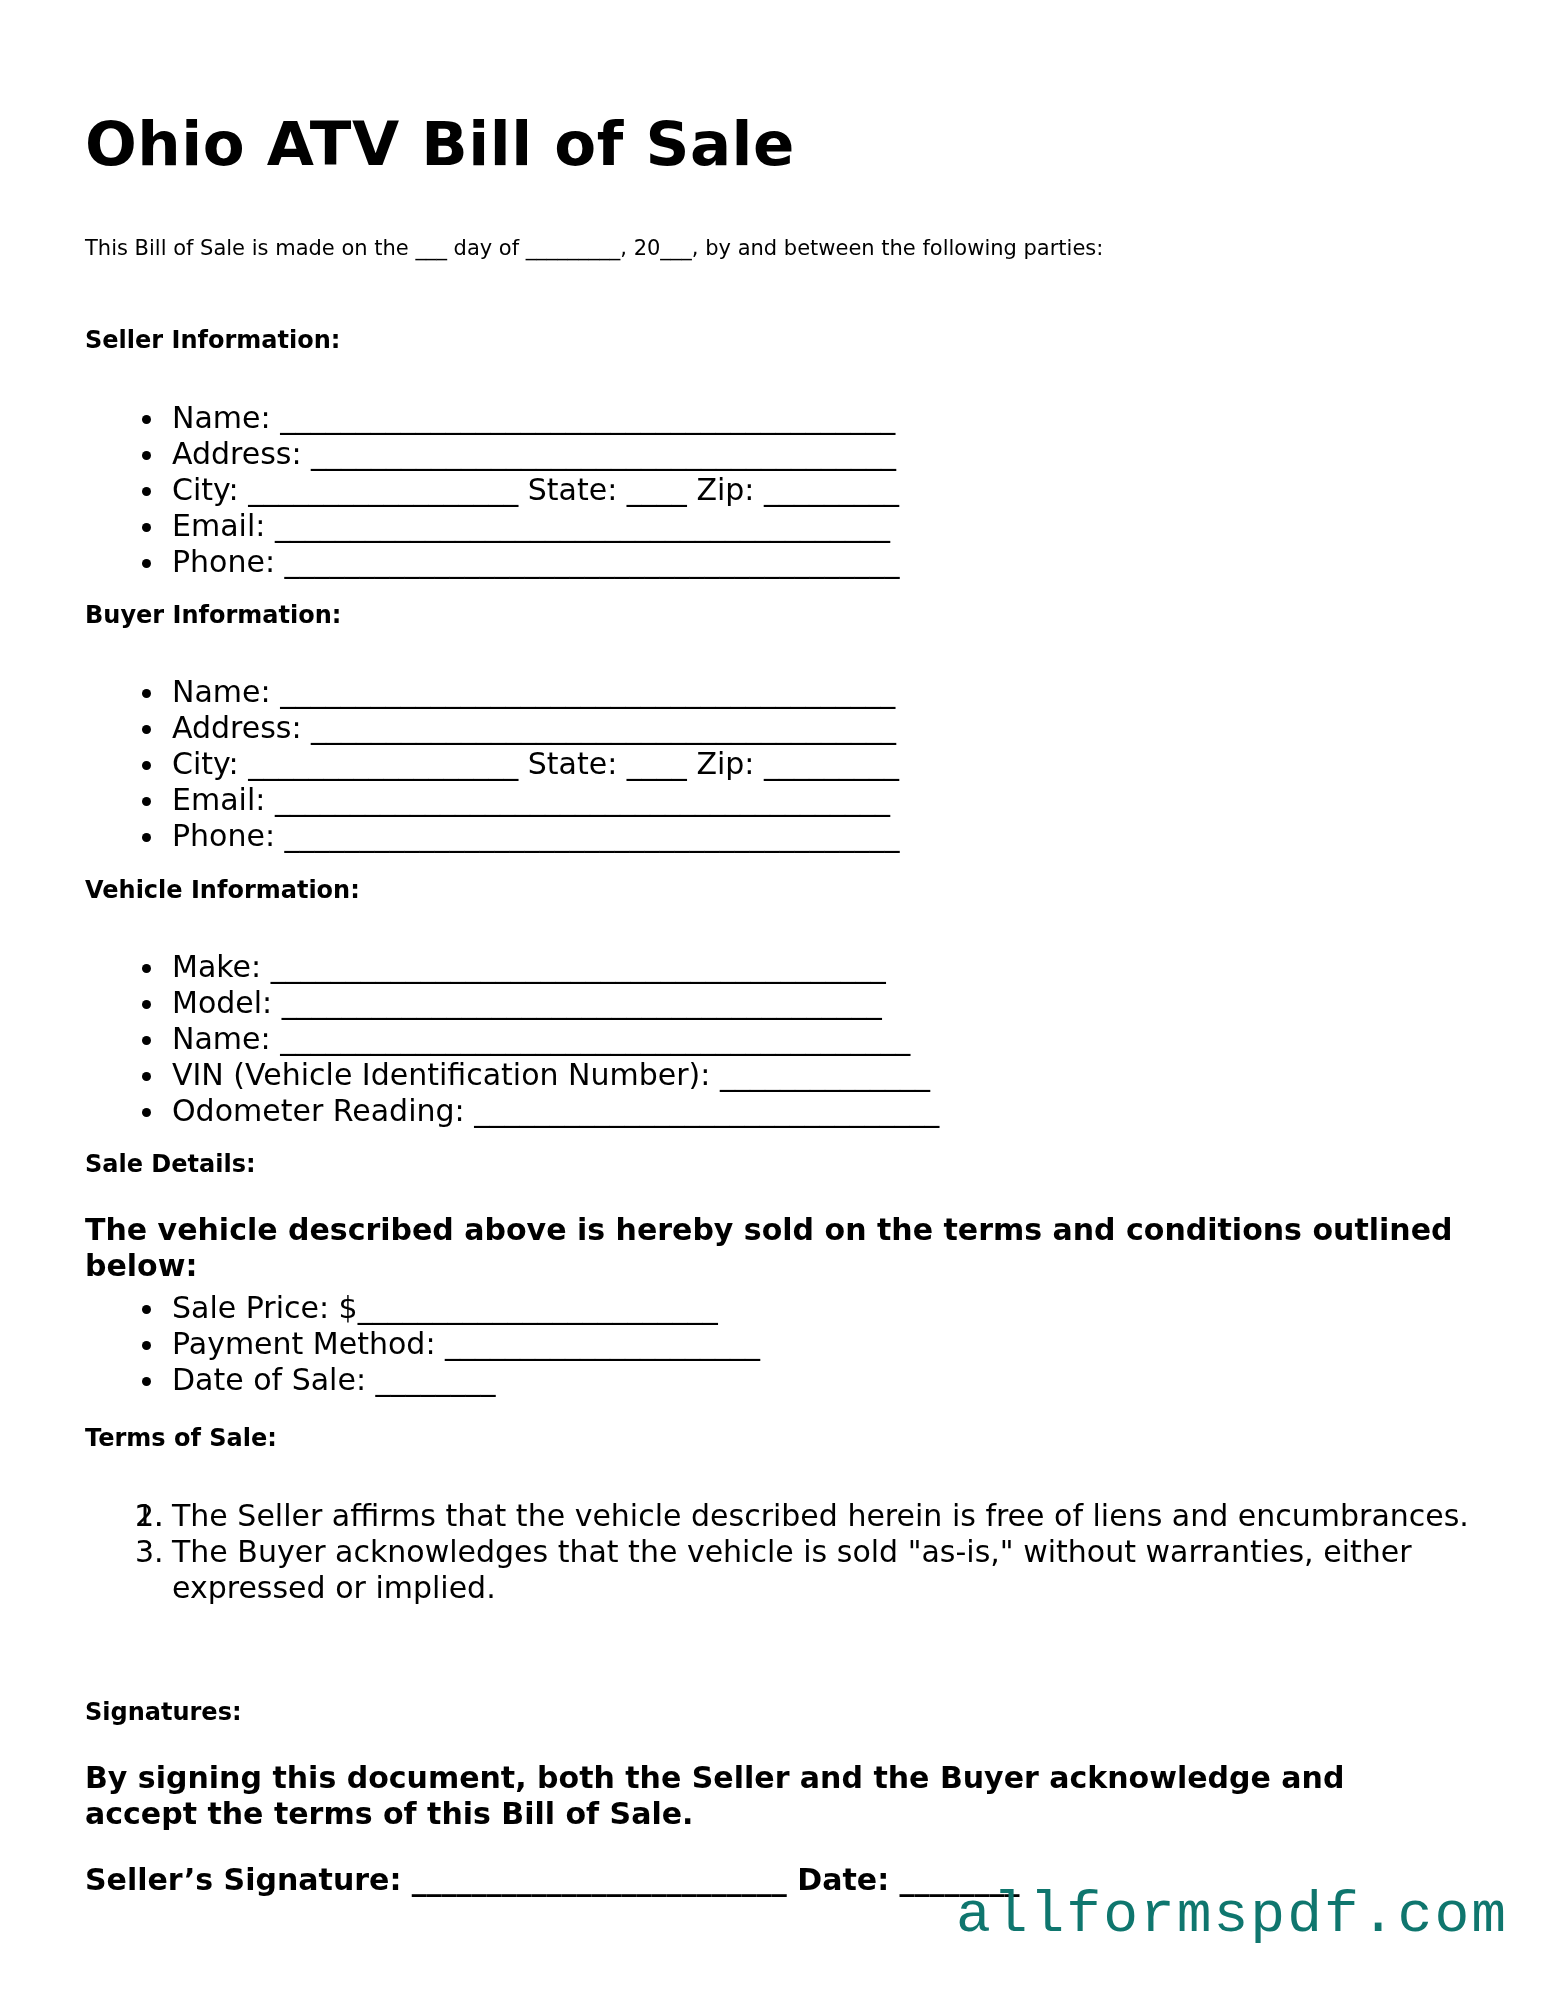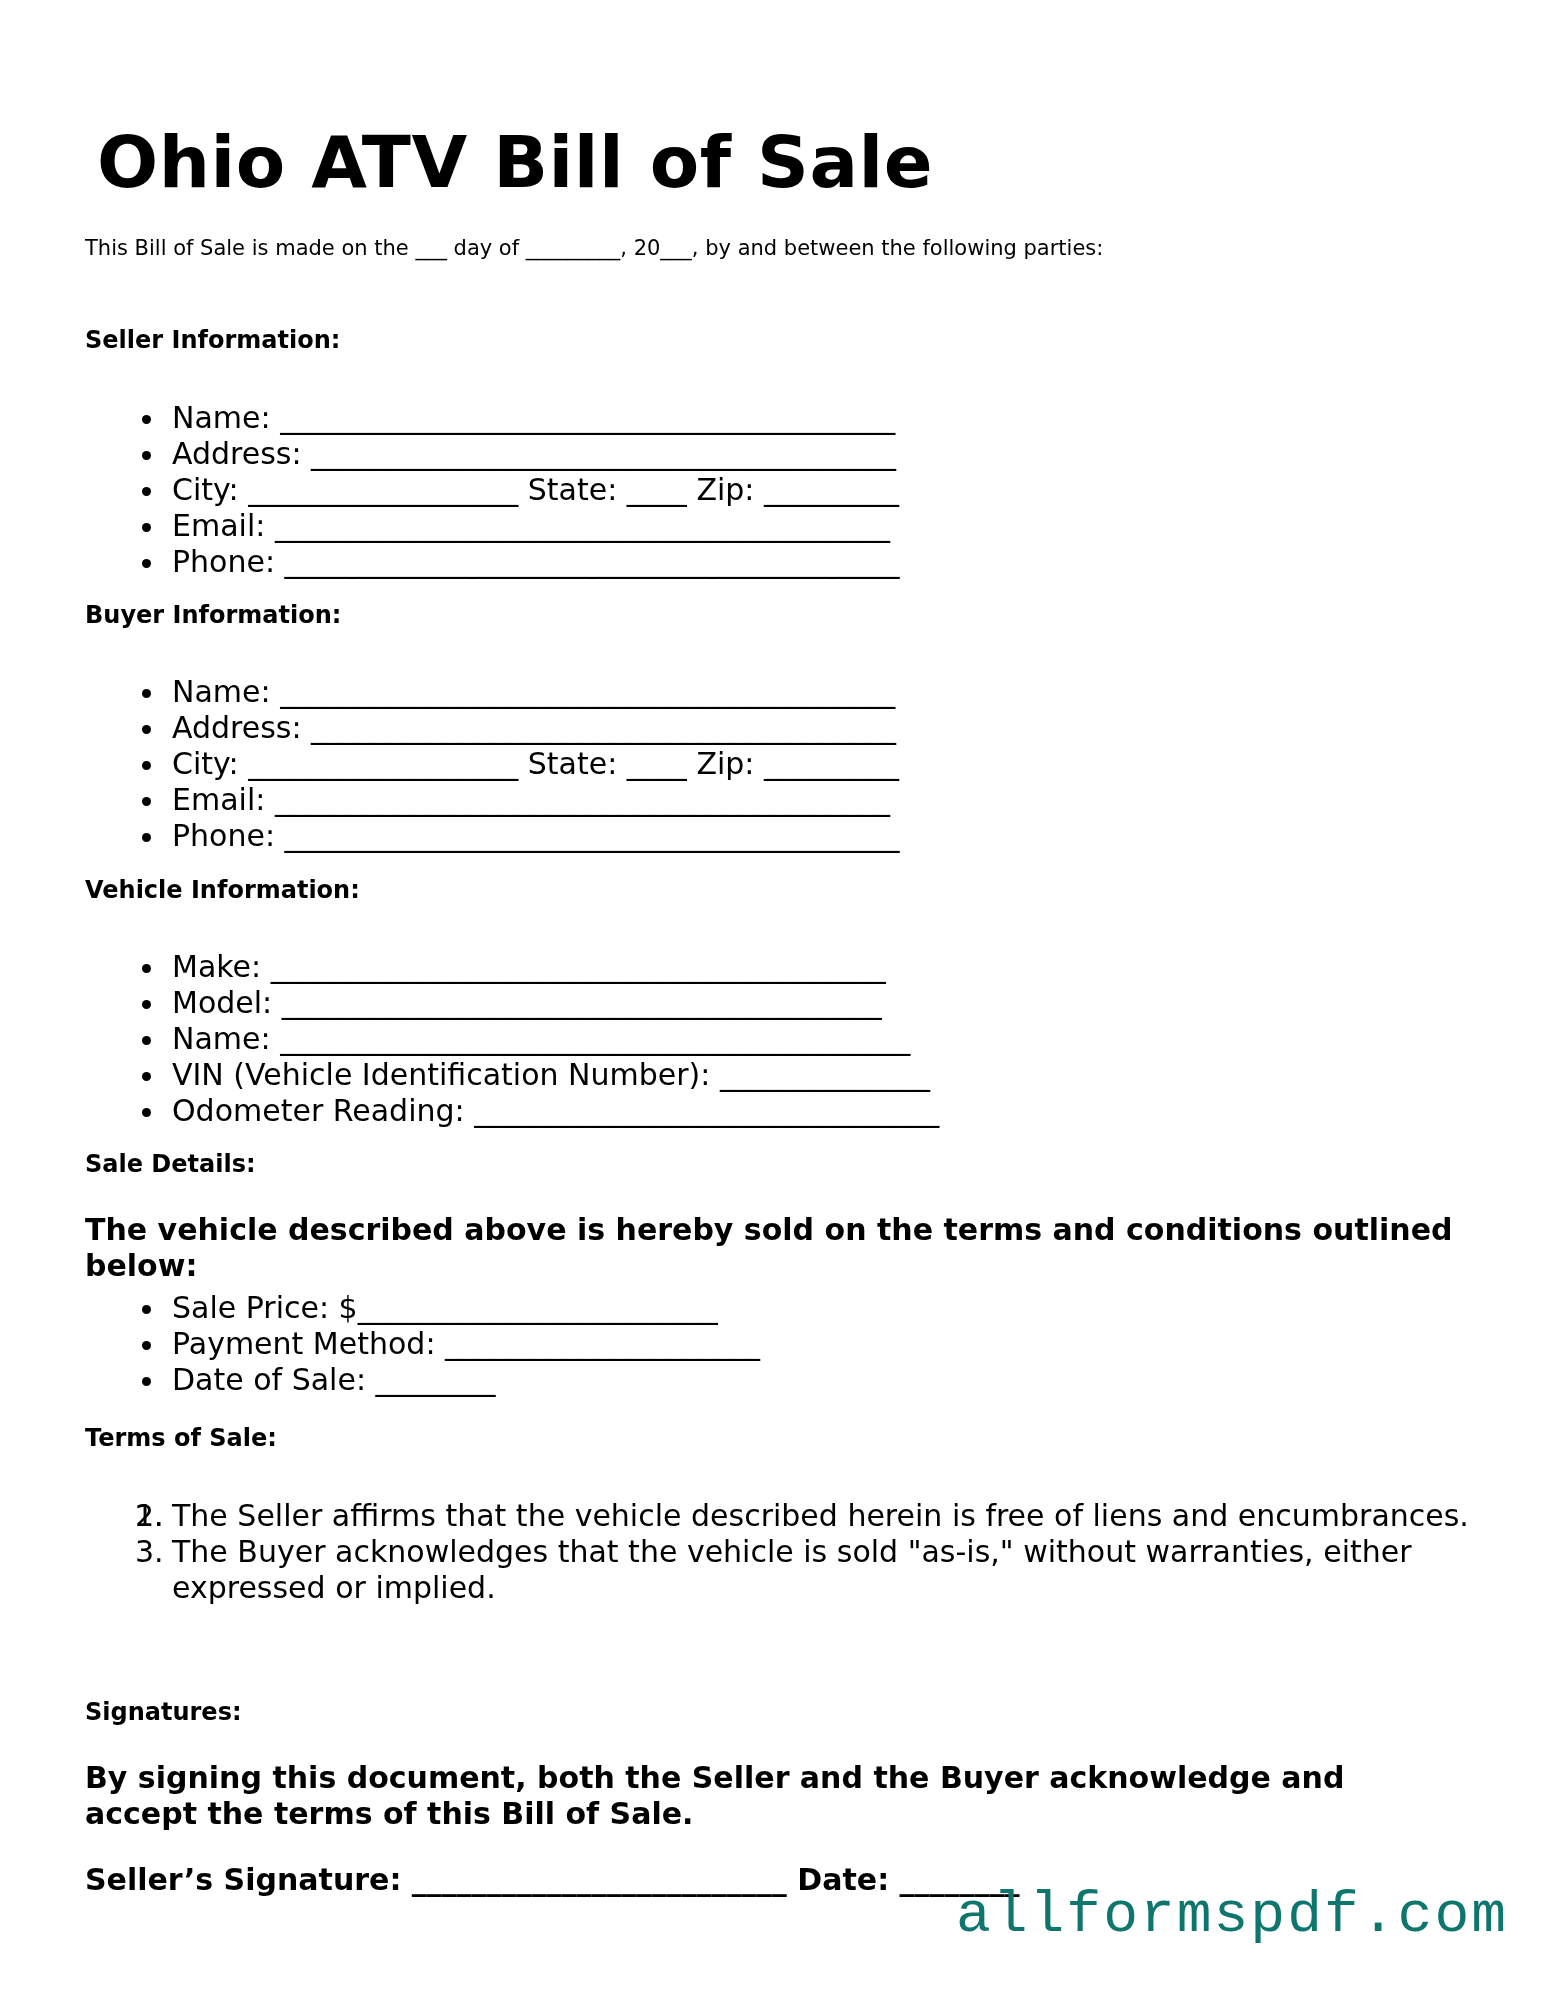--- a/index.html
+++ b/index.html
@@ -3,21 +3,21 @@
 <meta charset="utf-8">
 <style>
   html, body { margin: 0; padding: 0; background: #ffffff; }
   body {
     width: 1548px; height: 2003px; position: relative; overflow: hidden;
     font-family: "DejaVu Sans", sans-serif; color: #000;
   }
   .page { position: absolute; left: 85px; top: 0; width: 1400px; }
   h1 {
     font-family: "DejaVu Sans", sans-serif; font-weight: bold;
-    font-size: 72px; margin: 12px; position: absolute; top: 108px; left: 0;
+    font-size: 61px; margin: 0; position: absolute; top: 108px; left: 0;
     letter-spacing: 0.5px; white-space: nowrap;
   }
   .txt { font-size: 21px; line-height: 52px; }
   .intro { position: absolute; top: 222px; left: 0; width: 1380px; }
   h2 {
     font-size: 24px; font-weight: bold; margin: 0; position: absolute; left: 0;
     line-height: 36px; white-space: nowrap;
   }
   ul, ol { margin: 12px; padding: 0; position: absolute; left: 0; list-style: none; }
   li { font-size: 30px; line-height: 36px; position: relative; padding-left: 75px; white-space: nowrap; }

